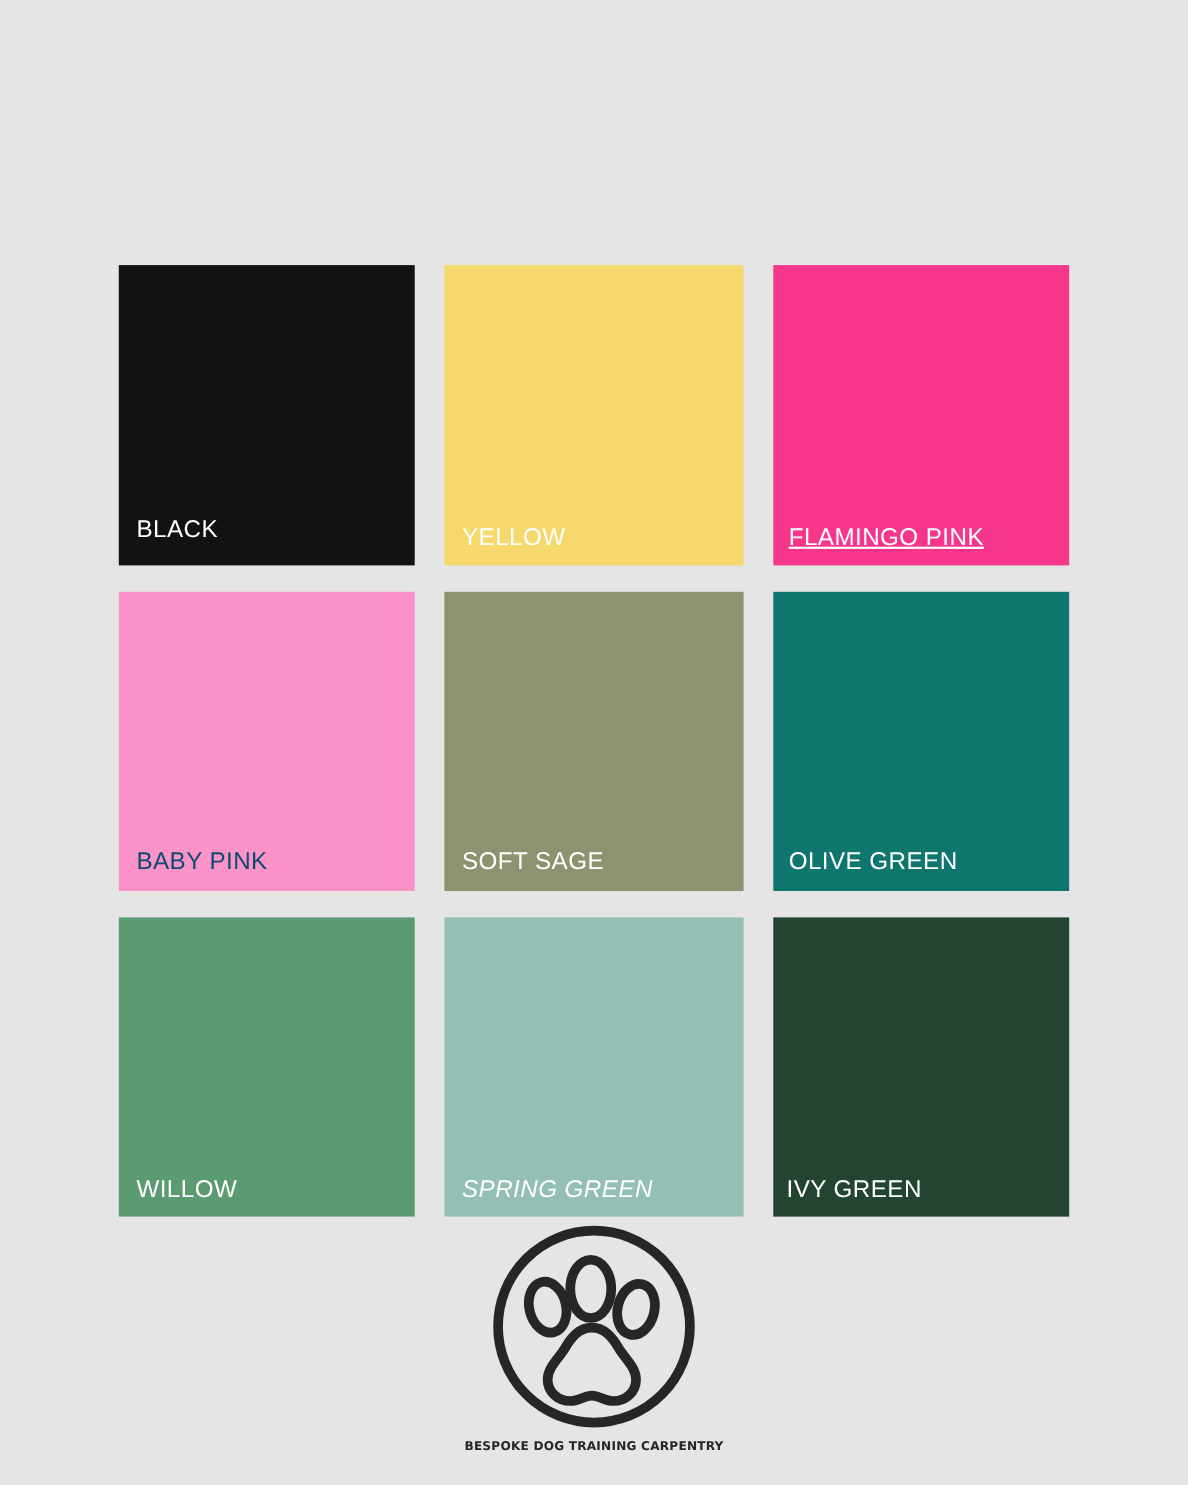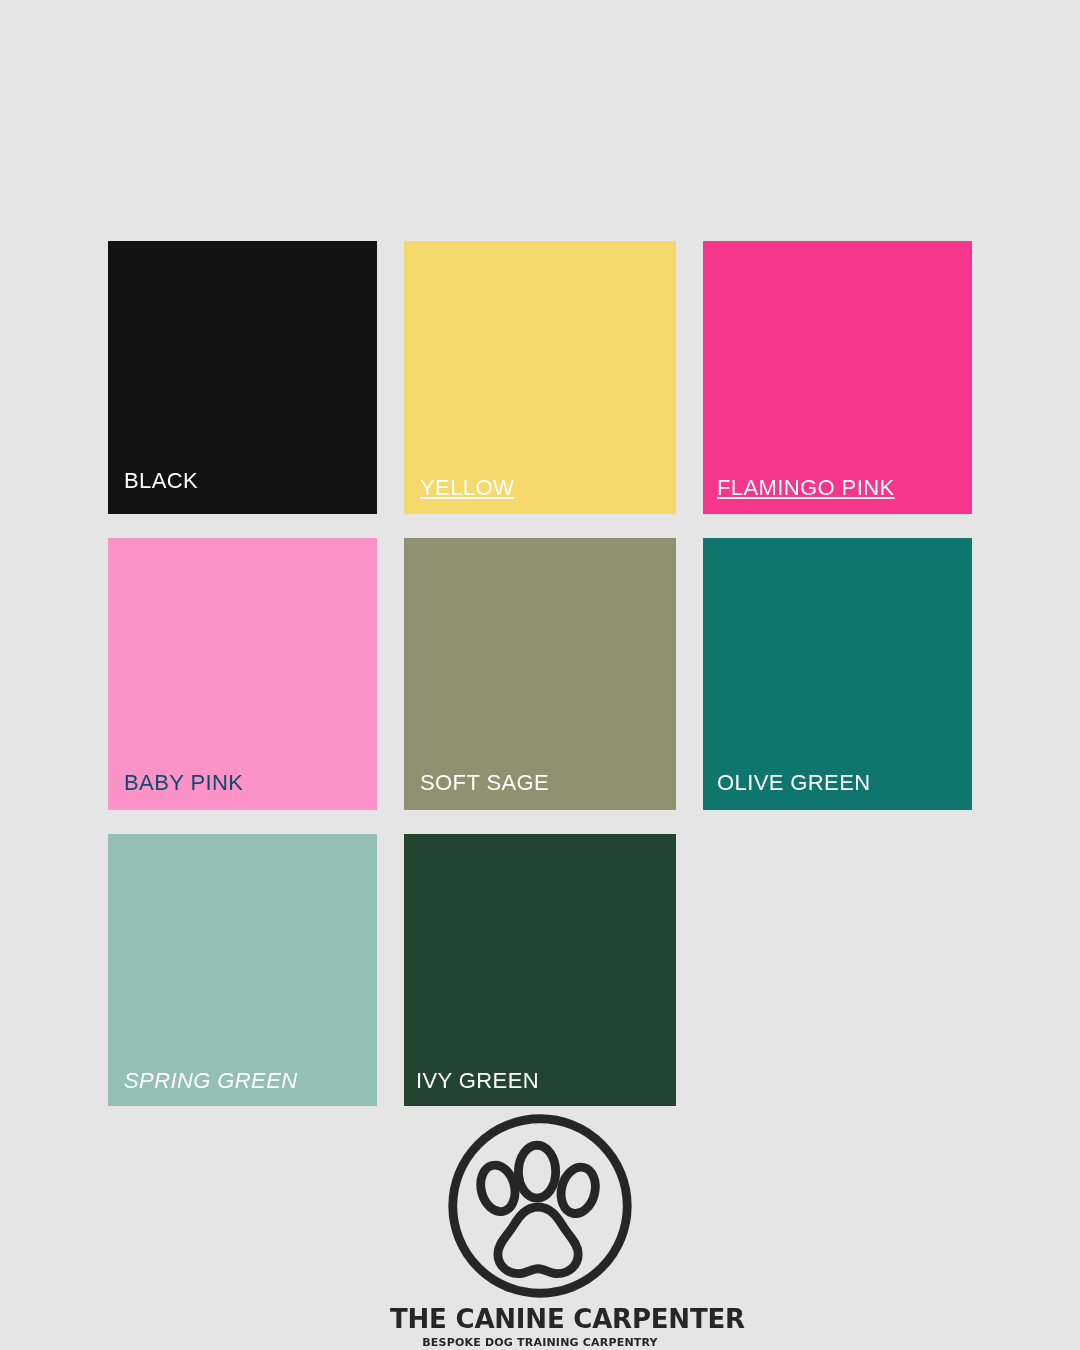--- a/index.html
+++ b/index.html
@@ -49,21 +49,21 @@
     font-size: 22px;
     font-family: "Liberation Sans", sans-serif;
     font-weight: 400;
     letter-spacing: 0.4px;
     white-space: nowrap;
     line-height: 1;
   }
 
   
   .swatch[data-slot="0"] .swatch-label { bottom: 22px; }
-  .swatch[data-slot="1"] .swatch-label { bottom: 15px; text-decoration: underline; }
+  .swatch[data-slot="1"] .swatch-label { bottom: 15px; }
   .swatch[data-slot="2"] .swatch-label { bottom: 15px; left: 14px; text-decoration: underline; }
   .swatch[data-slot="3"] .swatch-label { bottom: 16px; }
   .swatch[data-slot="4"] .swatch-label { bottom: 16px; }
   .swatch[data-slot="5"] .swatch-label { bottom: 16px; left: 14px; }
   .swatch[data-slot="6"] .swatch-label { bottom: 14px; }
   .swatch[data-slot="7"] .swatch-label { bottom: 14px; }
   .swatch[data-slot="8"] .swatch-label { bottom: 14px; left: 12px; }
 
   
   #brand-logo {
@@ -123,20 +123,23 @@
     </div>
 
     <div class="swatch" data-slot="4" style="background: rgb(143, 146, 112);">
       <span class="swatch-label" style="color: rgb(255, 255, 255);">SOFT SAGE</span>
     </div>
 
     <div class="swatch" data-slot="5" style="background: #0f766e;">
       <span class="swatch-label" style="color: rgb(255, 255, 255);">OLIVE GREEN</span>
     </div>
 
+    <div class="swatch" data-slot="6" style="background: rgb(90, 155, 114);">
+      <span class="swatch-label" style="color: rgb(255, 255, 255);">WILLOW</span>
+    </div>
 
     <div class="swatch" data-slot="7" style="background: rgb(147, 191, 181);">
       <span class="swatch-label" style="color: rgb(255, 255, 255); font-style: italic;">SPRING GREEN</span>
     </div>
 
     <div class="swatch" data-slot="8" style="background: rgb(34, 68, 48);">
       <span class="swatch-label" style="color: rgb(255, 255, 255);">IVY GREEN</span>
     </div>
 
   </div>
@@ -156,18 +159,17 @@
                c 12 0 19 9 25 19
                c 6 10 16 18 16 29
                c 0 12 -10 20 -21 20
                c -8 0 -13 -5 -20 -5
                c -7 0 -12 5 -20 5
                c -11 0 -21 -8 -21 -20
                c 0 -11 10 -19 16 -29
                c 6 -10 13 -19 25 -19 z" fill="none" stroke="#262626" stroke-width="9" stroke-linejoin="round"></path>
     </svg>
 
-    <div class="brand-wordmark">THE CANINE CARPENTER</div>
     <div class="brand-tagline">BESPOKE DOG TRAINING CARPENTRY</div>
 
   </div>
 
 </div>
 
 </body></html>

